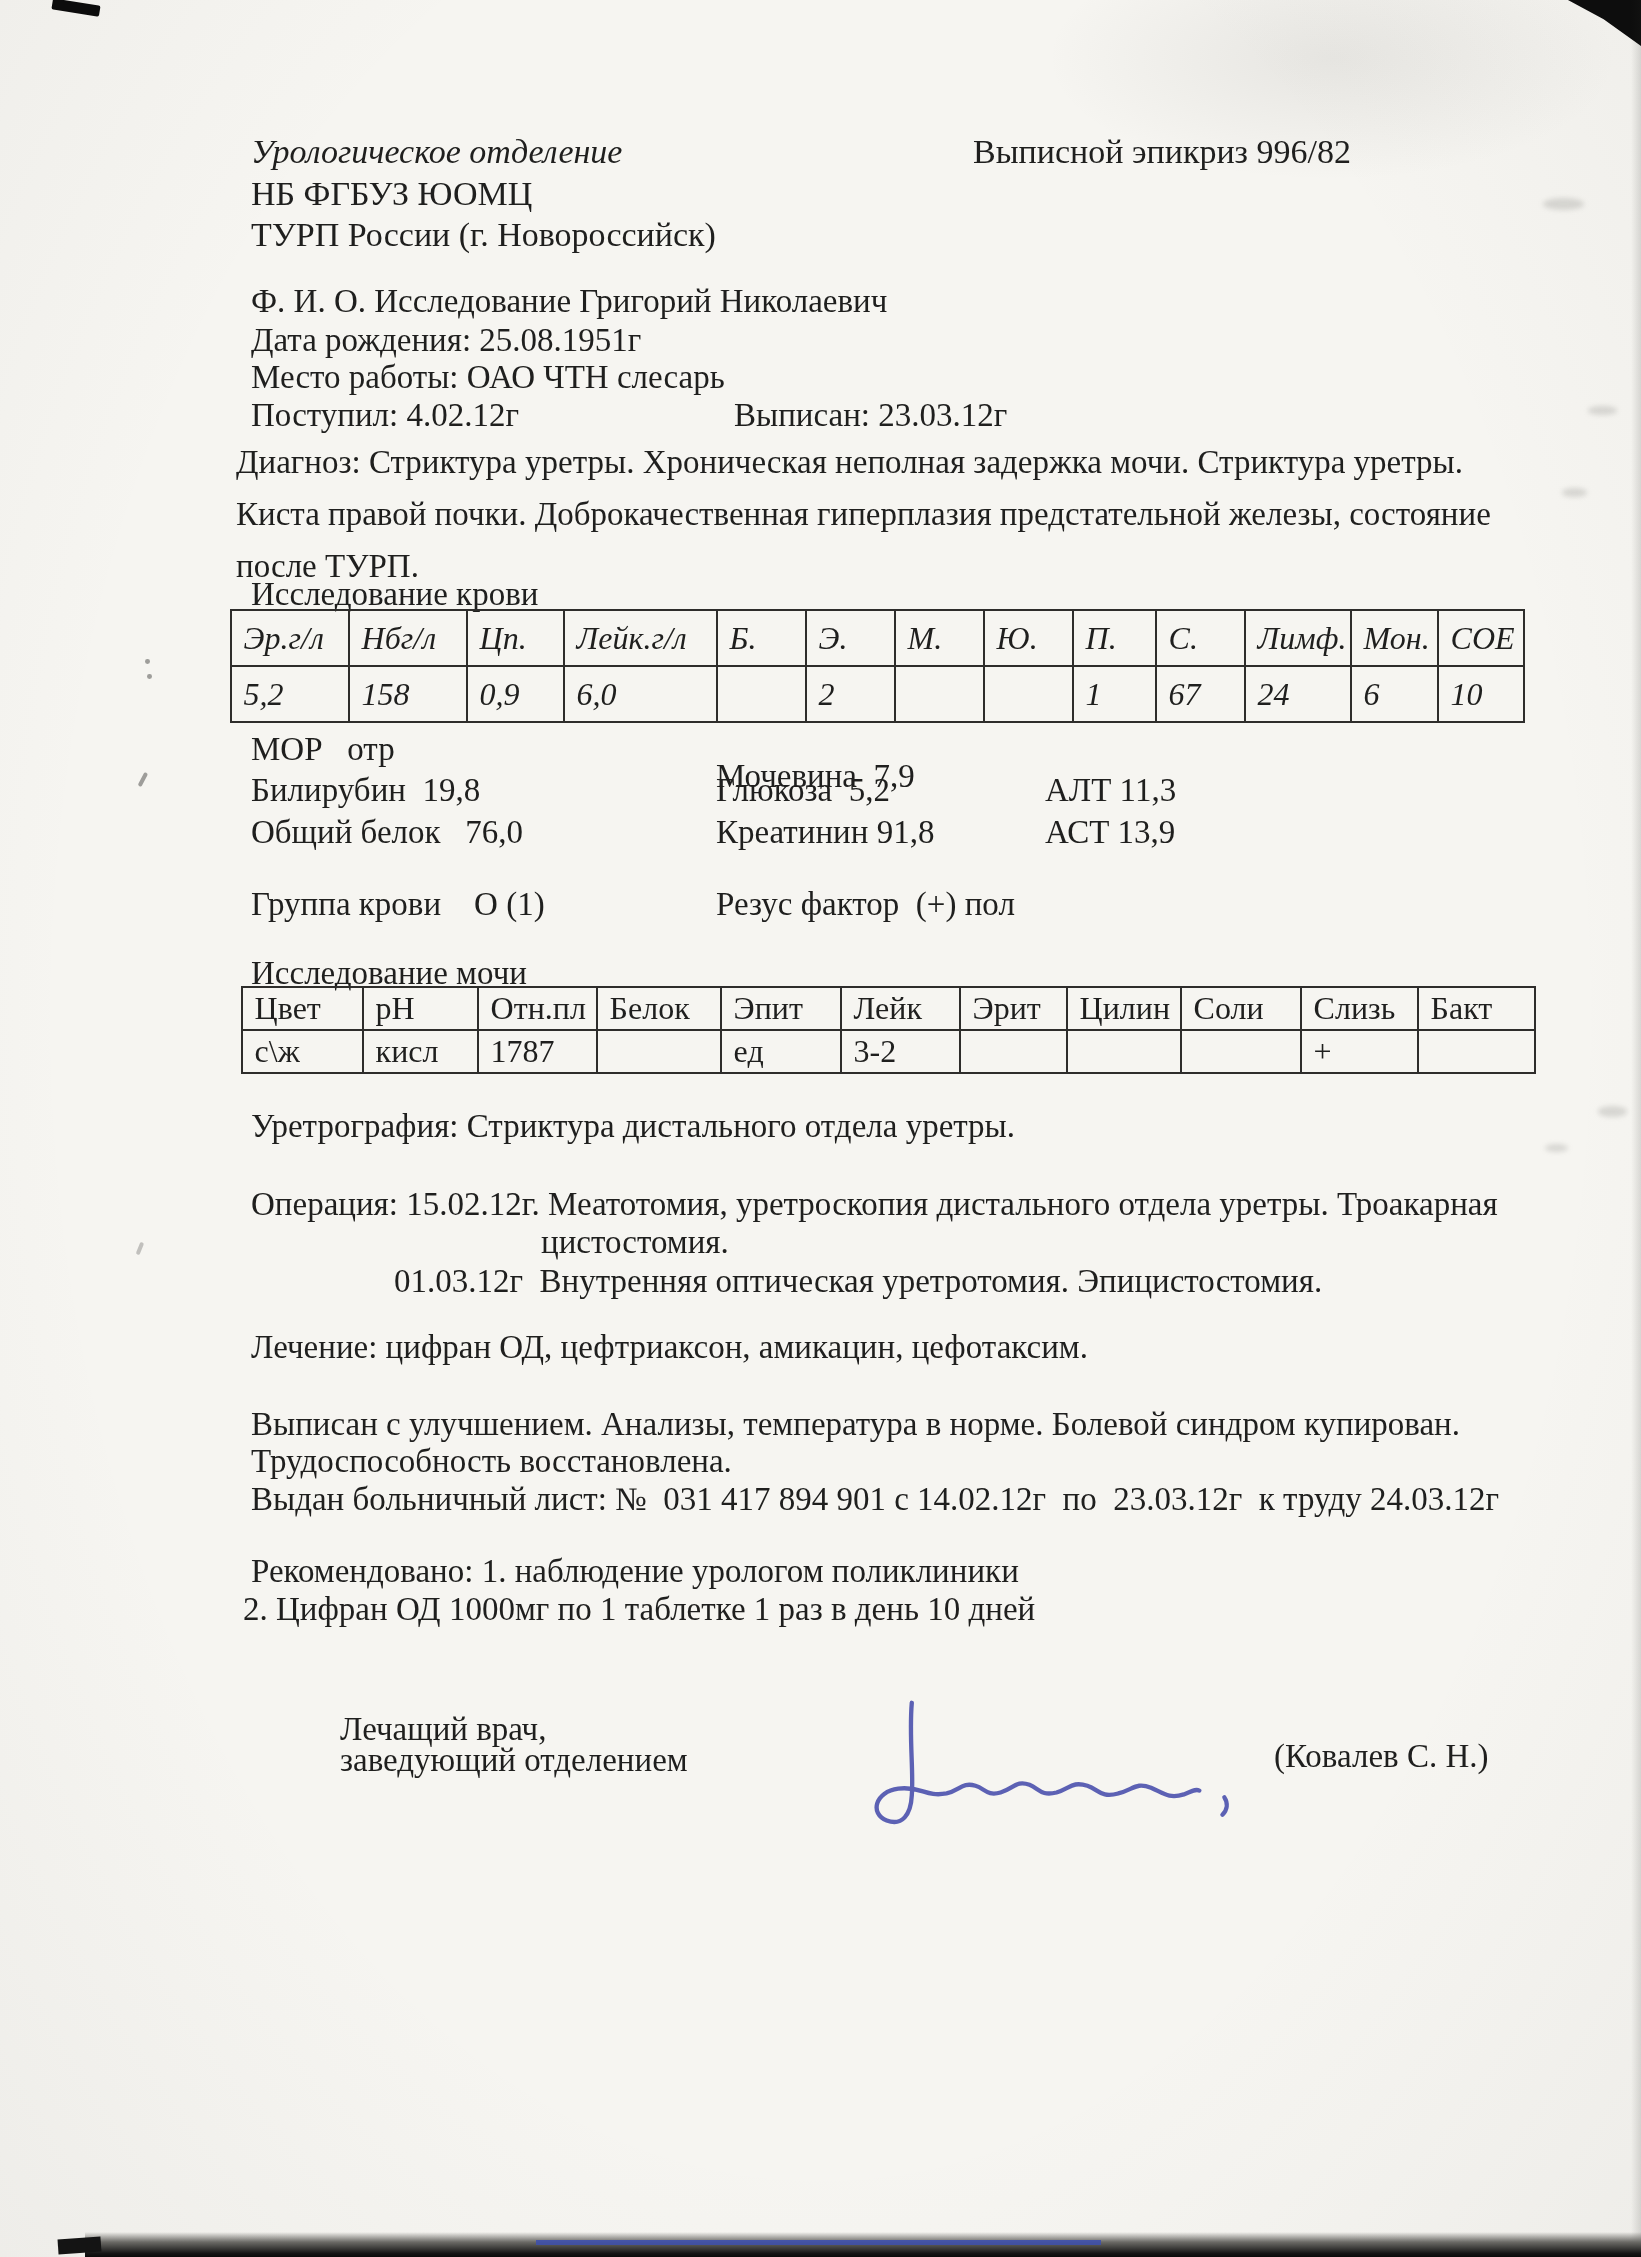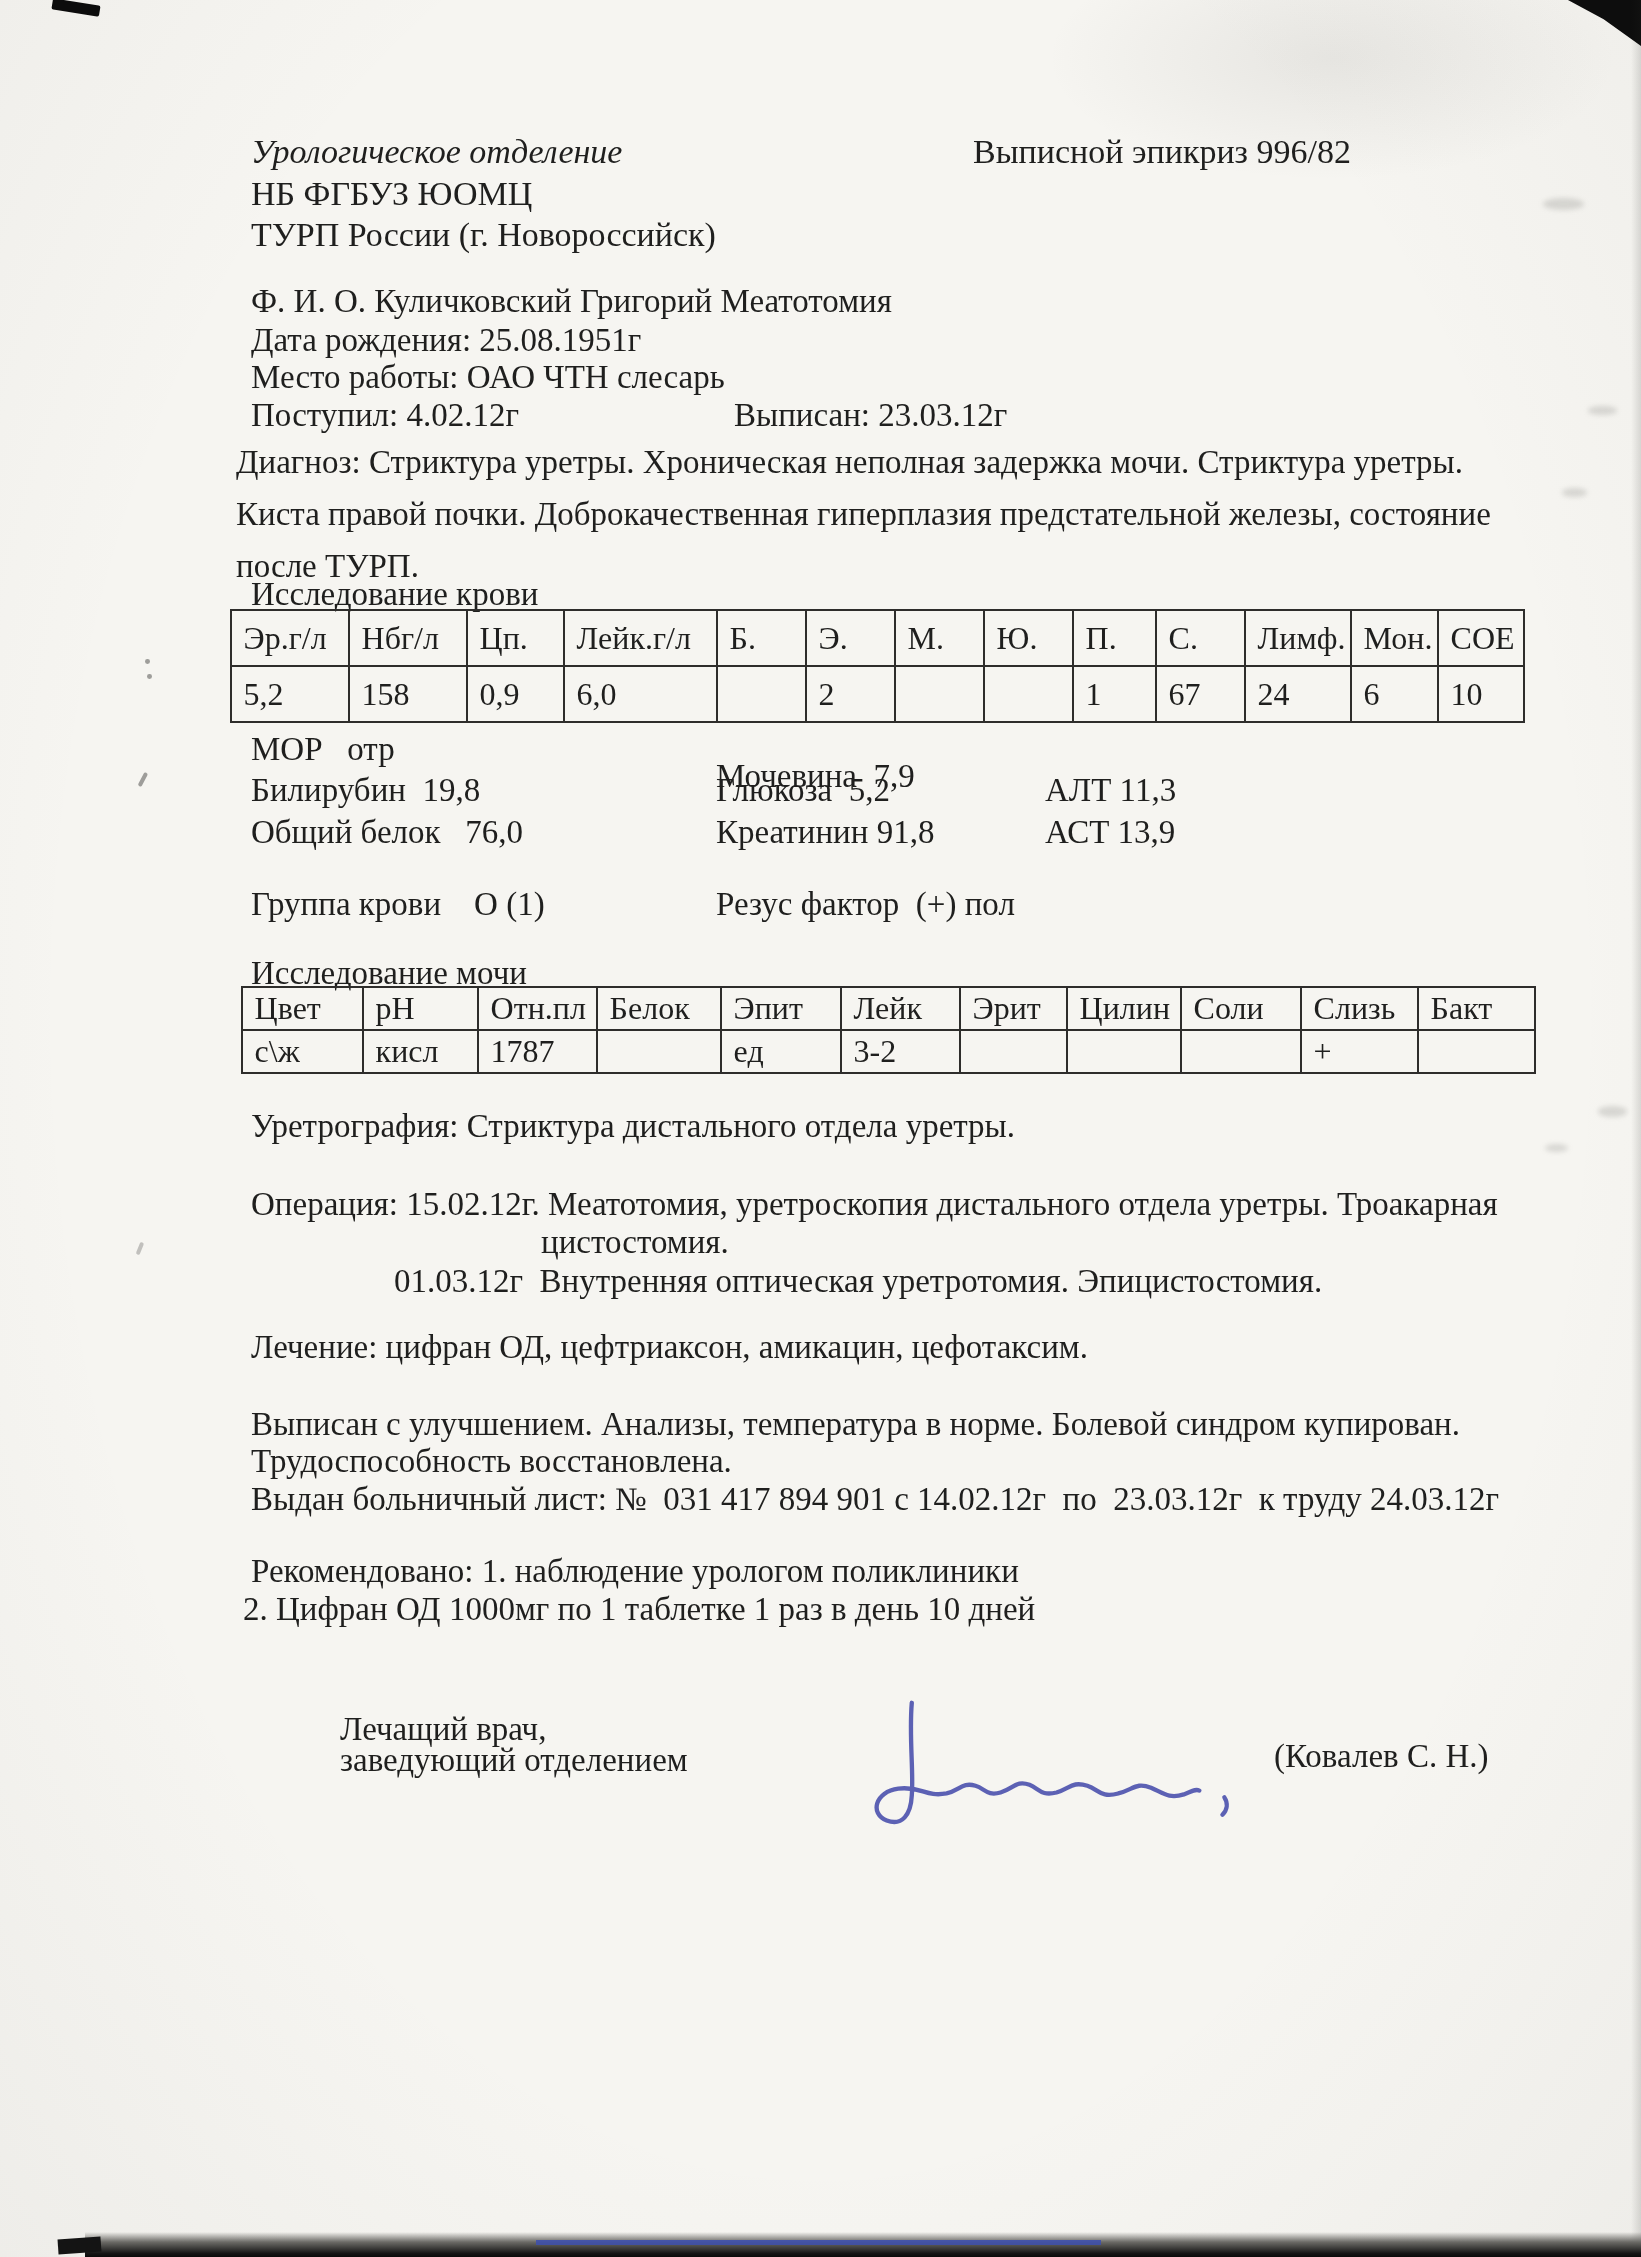--- a/index.html
+++ b/index.html
@@ -73,21 +73,21 @@
   table.scan td,table.scan th{
     border:2.9px solid #2e2d2b;
     font-size:32px;
     font-weight:normal;
     text-align:left;
     vertical-align:middle;
     padding:1.9px 3.9px 1.9px 11.6px;
     overflow:hidden;
     white-space:pre;
   }
-  .t-blood tr{height:56px;}
+  .t-blood tr{height:56px;font-style:italic;}
   .t-urine tr{height:41px;}
   
   .signature{position:absolute;left:840px;top:1697px;width:406px;height:164px;}
   
   .tl-mark{position:absolute;left:52px;top:1.9px;width:48px;height:10.6px;background:#0c0c0c;transform:rotate(9deg);border-radius:1.9px;}
   .tr-mark{position:absolute;right:0;top:0;width:83px;height:46px;background:#0d0d0d;clip-path:polygon(12% 0,100% 0,100% 100%,55% 42%);}
   .bl-mark{position:absolute;left:58px;top:2238px;width:43px;height:15.4px;background:#141414;transform:rotate(-4deg);}
   .bottom-band{position:absolute;left:85px;top:2232px;width:1556px;height:25px;
     background:linear-gradient(180deg, rgba(120,118,112,0) 0%, #6b6a66 40%, #161616 85%, #0a0a0a 100%);}
   .bottom-blue{position:absolute;left:536px;top:2240px;width:565px;height:4.8px;background:#3d4fae;opacity:.85;filter:blur(0.6px);}
@@ -120,21 +120,21 @@
   <div class="smudge sm2"></div>
   <div class="smudge sm3"></div>
   <div class="smudge sm4"></div>
   <div class="smudge sm5"></div>
 
   <div class="line italic l-dept">Урологическое отделение</div>
   <div class="line l-org1">НБ ФГБУЗ ЮОМЦ</div>
   <div class="line l-org2">ТУРП России (г. Новороссийск)</div>
   <div class="line l-doctitle">Выписной эпикриз 996/82</div>
 
-  <div class="line l-fio">Ф. И. О. Куличковский Григорий Меатотомия</div>
+  <div class="line l-fio">Ф. И. О. Исследование Григорий Николаевич</div>
   <div class="line l-birth">Дата рождения: 25.08.1951г</div>
   <div class="line l-work">Место работы: ОАО ЧТН слесарь</div>
   <div class="line l-admitted">Поступил: 4.02.12г</div>
   <div class="line l-discharged">Выписан: 23.03.12г</div>
   <div class="line para l-diagnosis">Диагноз: Стриктура уретры. Хроническая неполная задержка мочи. Стриктура уретры. Киста правой почки. Доброкачественная гиперплазия предстательной железы, состояние после ТУРП.</div>
 
   <div class="line l-bloodtitle">Исследование крови</div>
   <table class="scan t-blood">
     <colgroup>
       <col style="width:118px">

